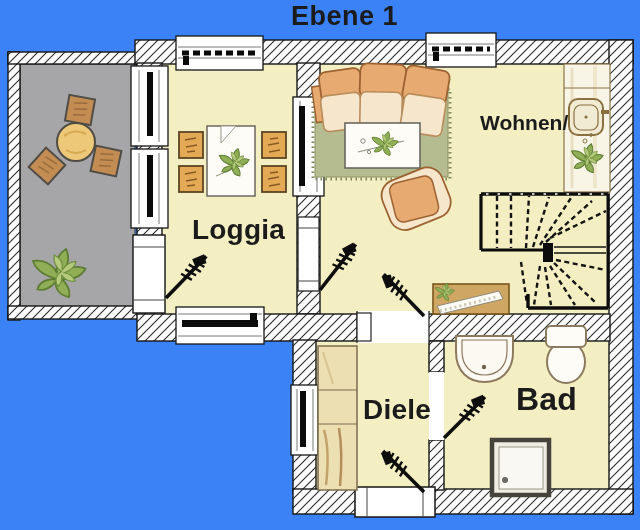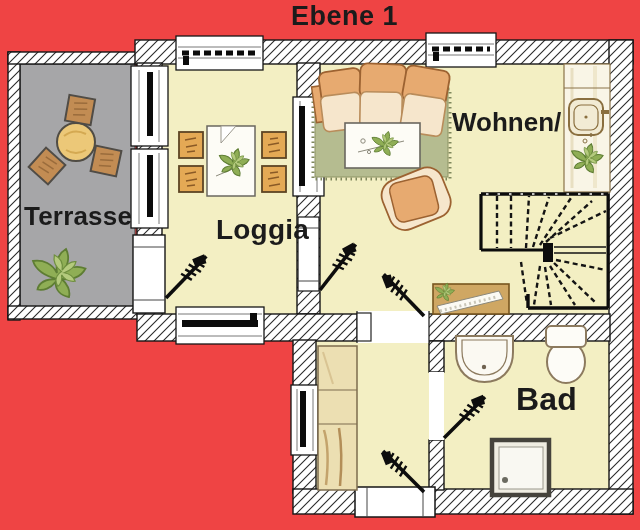--- a/index.html
+++ b/index.html
@@ -1,23 +1,23 @@
 <!DOCTYPE html>
 <html><head>
 <meta charset="utf-8">
 <style>
   html,body{margin:0;padding:0;background:#fff;}
-  .stage{position:relative;width:640px;height:530px;background:#ef4444;overflow:hidden;
+  .stage{position:relative;width:640px;height:530px;background:#3b82f6;overflow:hidden;
          font-family:"Liberation Sans",sans-serif;}
   .stage svg{position:absolute;left:0;top:0;}
   .lbl{position:absolute;font-weight:bold;color:#1b1b1b;white-space:nowrap;
        font-family:"Liberation Sans",sans-serif;}
   .title{font-size:27px;letter-spacing:.5px;}
   .room{font-size:26px;letter-spacing:.2px;}
-  .two-line{line-height:31px;font-size:26px;}
+  .two-line{line-height:31px;font-size:21px;margin-left:28px;}
 </style>
 </head>
 <body>
 
 <div class="stage">
 
 <svg width="640" height="530" viewBox="0 0 640 530">
   <defs>
     <pattern id="hatch" width="9" height="9" patternUnits="userSpaceOnUse">
       <rect width="9" height="9" fill="#ffffff"></rect>
@@ -227,20 +227,20 @@
   <g>
     <use href="#doorsym" transform="translate(166,298) rotate(-46)"></use>
     <use href="#doorsym" transform="translate(320,290) rotate(-52)"></use>
     <use href="#doorsym" transform="translate(424,316) rotate(-134)"></use>
     <use href="#doorsym" transform="translate(424,492) rotate(-135)"></use>
     <use href="#doorsym" transform="translate(444,438) rotate(-45)"></use>
   </g>
 </svg>
 
 <div class="lbl title" style="left:291px;top:1px;">Ebene 1</div>
-<div class="lbl room" style="left:24px;top:201px;">Terrasse</div>
-<div class="lbl room" style="left:216px;top:214px;font-size:28px;">Loggia</div>
+<div class="lbl room" style="left:192px;top:214px;font-size:28px;">Loggia</div>
 <div class="lbl two-line" style="left:452px;top:107px;">
   <div>Wohnen/</div>
 </div>
+<div class="lbl room" style="left:363px;top:394px;font-size:28px;">Diele</div>
 <div class="lbl room" style="left:516px;top:381px;font-size:32px;">Bad</div>
 
 </div>
 
 </body></html>

